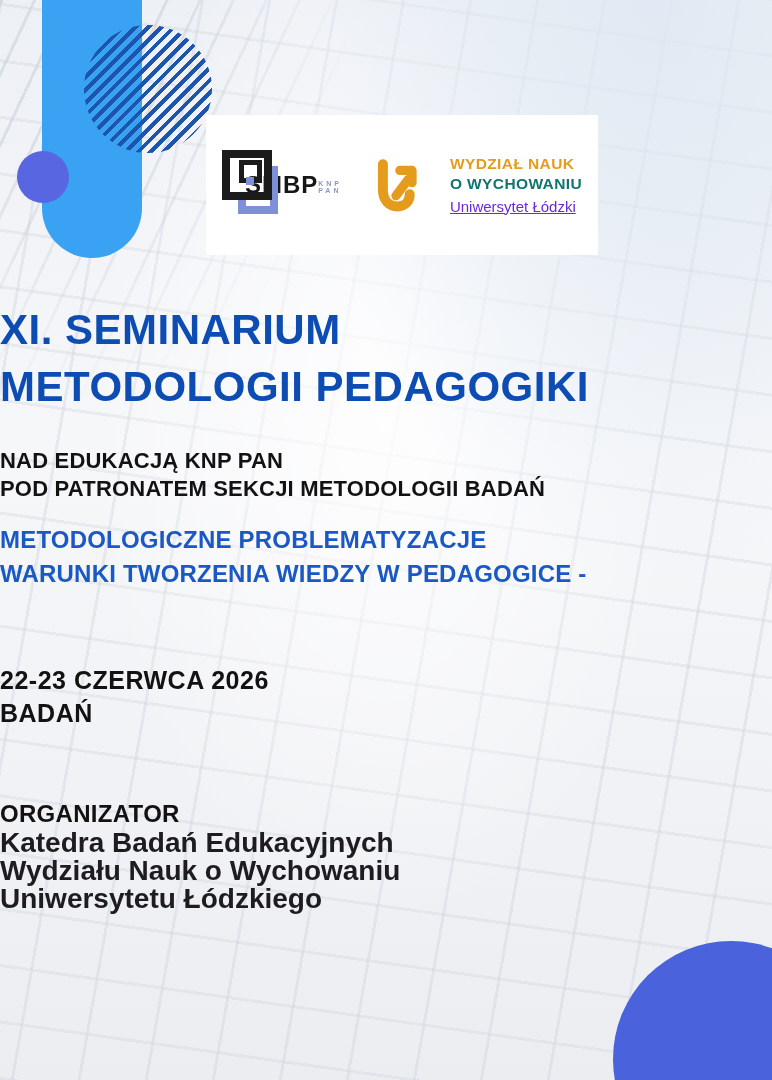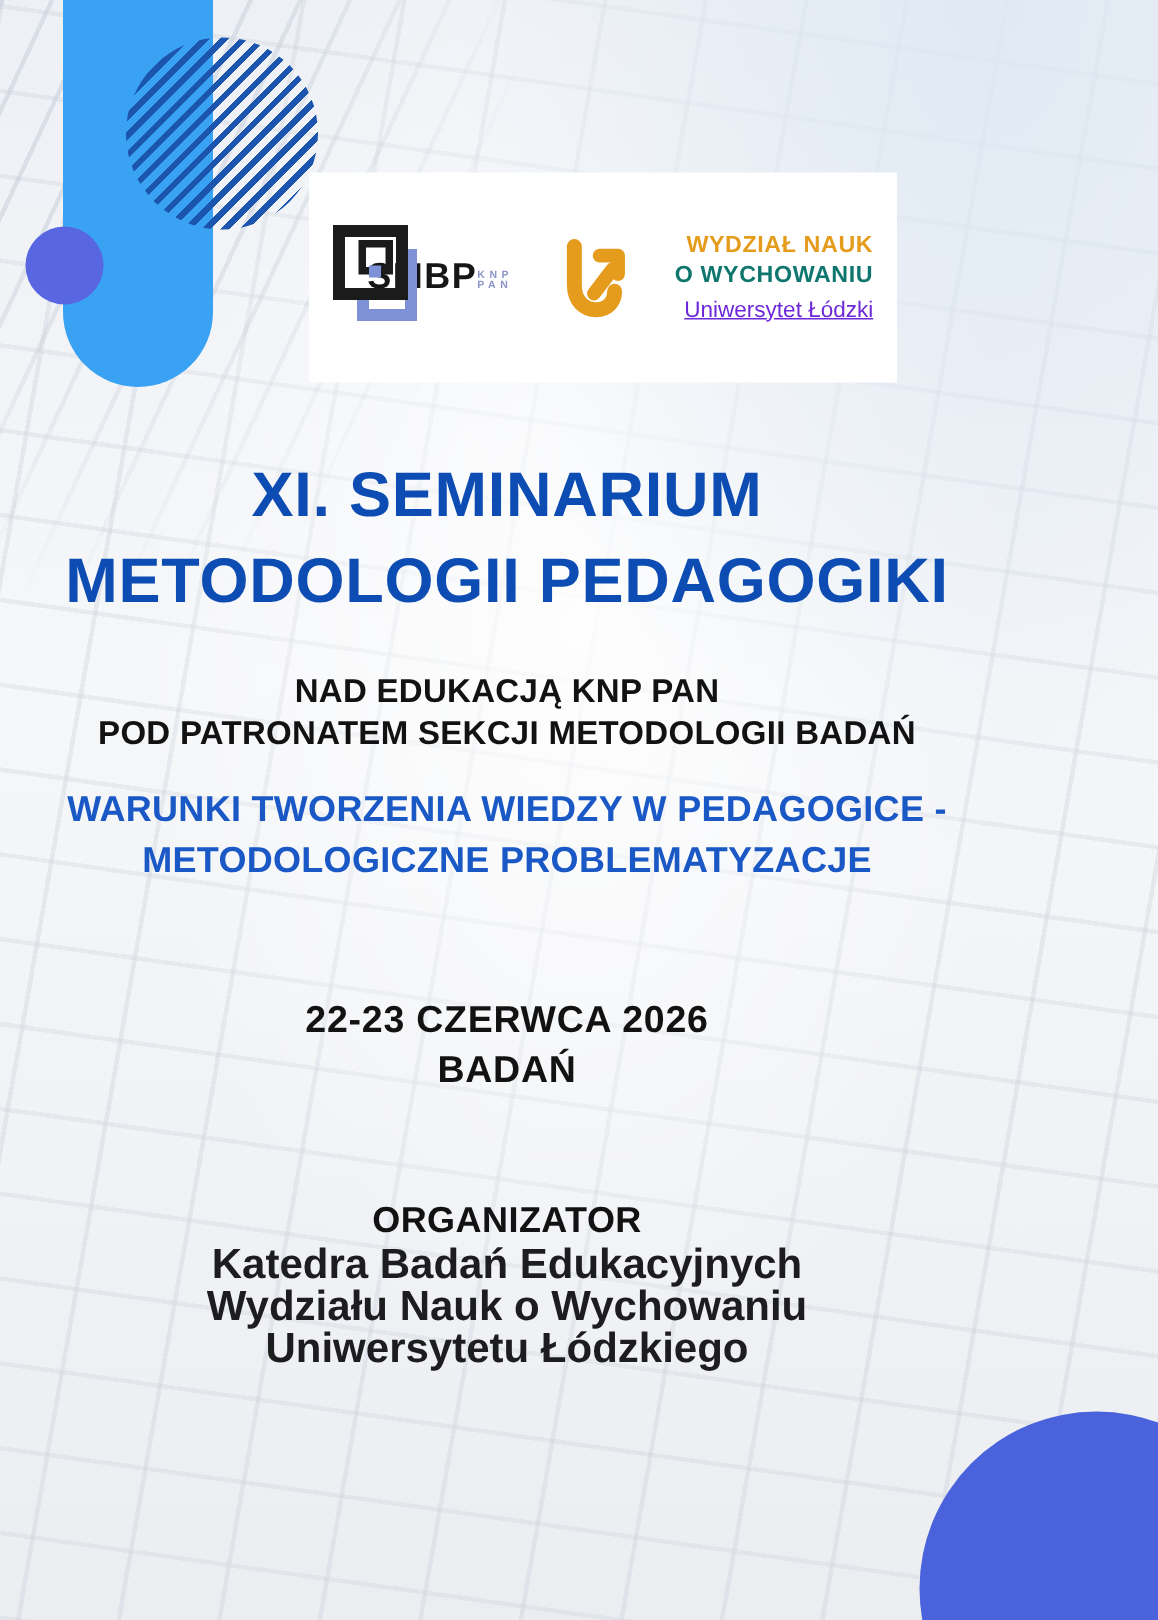--- a/index.html
+++ b/index.html
@@ -46,26 +46,26 @@
   .smbp-mark{position:relative;width:66px;height:66px;margin-bottom:4px;}
   .smbp-bracket-right{position:absolute;left:48px;top:16px;width:8px;height:48px;}
   .smbp-bracket-bottom{position:absolute;left:16px;top:56px;width:40px;height:8px;}
   .smbp-bracket-left{position:absolute;left:16px;top:42px;width:8px;height:16px;}
   .smbp-bracket-nub{position:absolute;left:42px;top:16px;width:14px;height:8px;}
   .smbp-outer{position:absolute;left:0;top:0;width:34px;height:34px;border:8px solid #1b1b1b;}
   .smbp-inner{position:absolute;left:17px;top:10px;width:13px;height:13px;border:5px solid #1b1b1b;}
   .smbp-dot{position:absolute;left:24px;top:27px;width:8px;height:8px;}
   .smbp-acronym{font-size:24px;font-weight:700;color:#161616;letter-spacing:1px;line-height:1;}
   .smbp-sub{font-size:7px;font-weight:700;letter-spacing:3px;margin-top:4px;line-height:1;}
-  .ul-logo{display:flex;align-items:center;gap:28px;text-align:right;}
+  .ul-logo{display:flex;align-items:center;gap:28px;}
   .ul-text{display:flex;flex-direction:column;}
   .ul-line-bold{font-size:15.5px;font-weight:800;letter-spacing:.4px;line-height:20px;}
   .ul-line-light{font-size:15px;font-weight:400;line-height:20px;margin-top:3px;}
   
-  .txt{position:absolute;left:0;width:676px;text-align:center;}
+  .txt{position:absolute;left:0;width:676px;text-align:left;}
   .title{top:301px;font-size:42px;font-weight:800;line-height:57px;letter-spacing:.5px;}
   .patron{top:447px;font-size:22px;font-weight:700;color:#121212;line-height:28px;letter-spacing:.2px;}
   .subtitle{top:523px;font-size:24px;font-weight:800;line-height:34px;letter-spacing:.2px;}
   .date-block{top:664px;font-size:25px;font-weight:800;color:#121212;line-height:33px;letter-spacing:.5px;}
   .org-block{top:799px;color:#1d1d1f;}
   .org-heading{font-size:24px;font-weight:700;line-height:30px;letter-spacing:.3px;color:#121212;}
   .org-line{font-size:28px;font-weight:700;line-height:28px;}
   .org-line:first-of-type{margin-top:5px;}
 </style>
 </head>
@@ -115,22 +115,22 @@
     <div>XI. SEMINARIUM</div>
     <div>METODOLOGII PEDAGOGIKI</div>
   </div>
 
   <div class="txt patron">
     <div>NAD EDUKACJĄ KNP PAN</div>
     <div>POD PATRONATEM SEKCJI METODOLOGII BADAŃ</div>
   </div>
 
   <div class="txt subtitle" style="color: rgb(26, 88, 198);">
+    <div>METODOLOGICZNE PROBLEMATYZACJE</div>
     <div>WARUNKI TWORZENIA WIEDZY W PEDAGOGICE -</div>
-    <div>METODOLOGICZNE PROBLEMATYZACJE</div>
   </div>
 
   <div class="txt date-block">
     <div>22-23 CZERWCA 2026</div>
     <div>BADAŃ</div>
   </div>
 
   <div class="txt org-block">
     <div class="org-heading">ORGANIZATOR</div>
     <div class="org-line">Katedra Badań Edukacyjnych</div>

